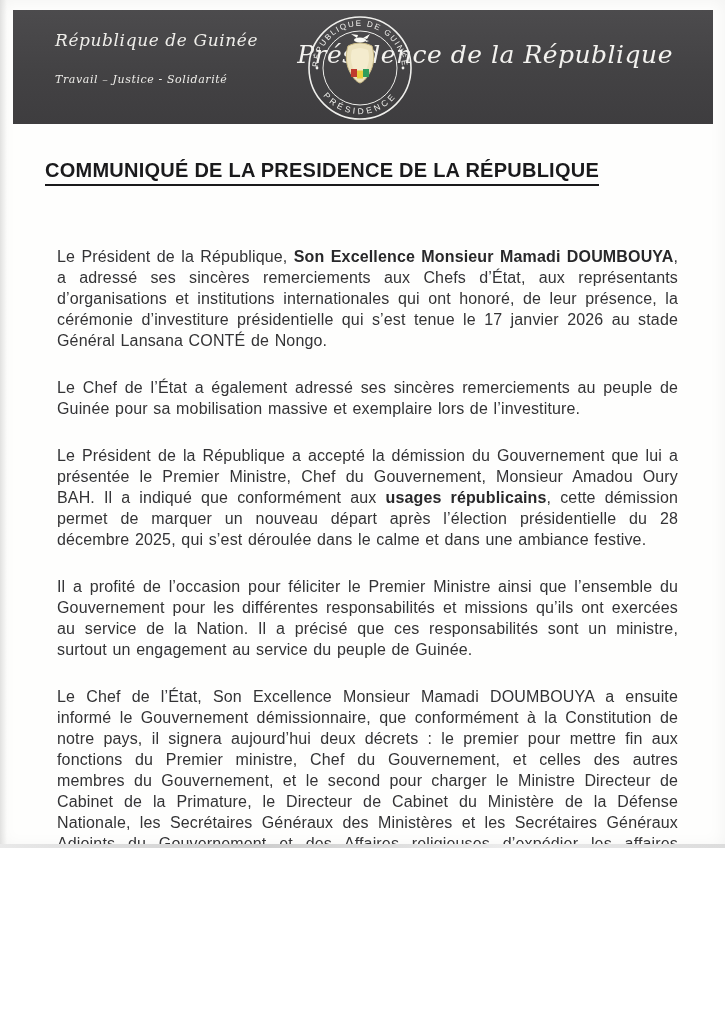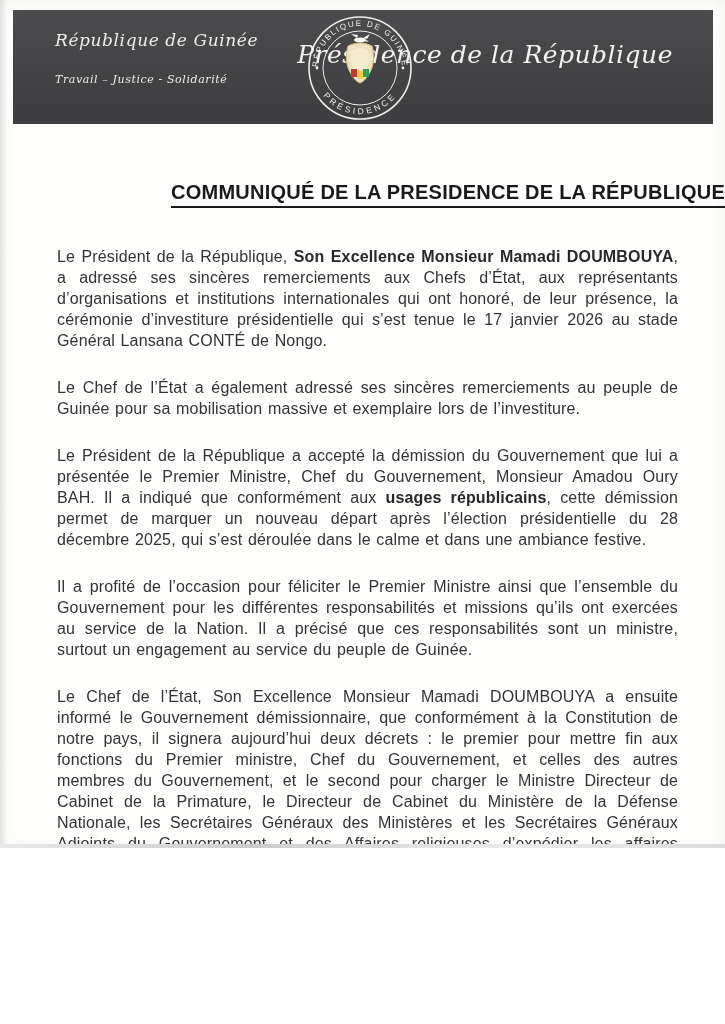--- a/index.html
+++ b/index.html
@@ -19,21 +19,21 @@
     background:linear-gradient(180deg,#4c4b4d 0%,#434244 55%,#3e3d3f 100%);}
   .band-left{position:absolute;left:42px;top:20px;color:#efeeea;
     font-family:"DejaVu Serif",serif;font-style:italic;}
   .band-left .l1{font-size:17px;letter-spacing:0.6px;}
   .band-left .l2{font-size:11px;letter-spacing:0.6px;margin-top:23px;}
   .band-right{position:absolute;right:40px;top:30px;color:#f3f2ef;
     font-family:"DejaVu Serif",serif;font-style:italic;font-size:25px;letter-spacing:0.5px;}
   .seal{position:absolute;left:289px;top:2px;}
 
   
-  .title-wrap{position:absolute;left:0;right:0;top:181px;text-align:right;}
+  .title-wrap{position:absolute;left:0;right:0;top:159px;text-align:left;padding-left:45px;}
   .title-text{display:inline-block;font-size:20px;font-weight:bold;color:#1a1a1c;
     letter-spacing:0.25px;border-bottom:2.5px solid #1a1a1c;padding-bottom:2px;}
 
   
   .doc-body{position:absolute;left:57px;top:246px;width:621px;
     font-size:16px;line-height:21px;text-align:justify;
     letter-spacing:0.15px;word-spacing:1px;color:#333335;}
   .doc-body p{margin:0 0 26px 0;}
   .b{font-weight:bold;color:#28282a;}
 

